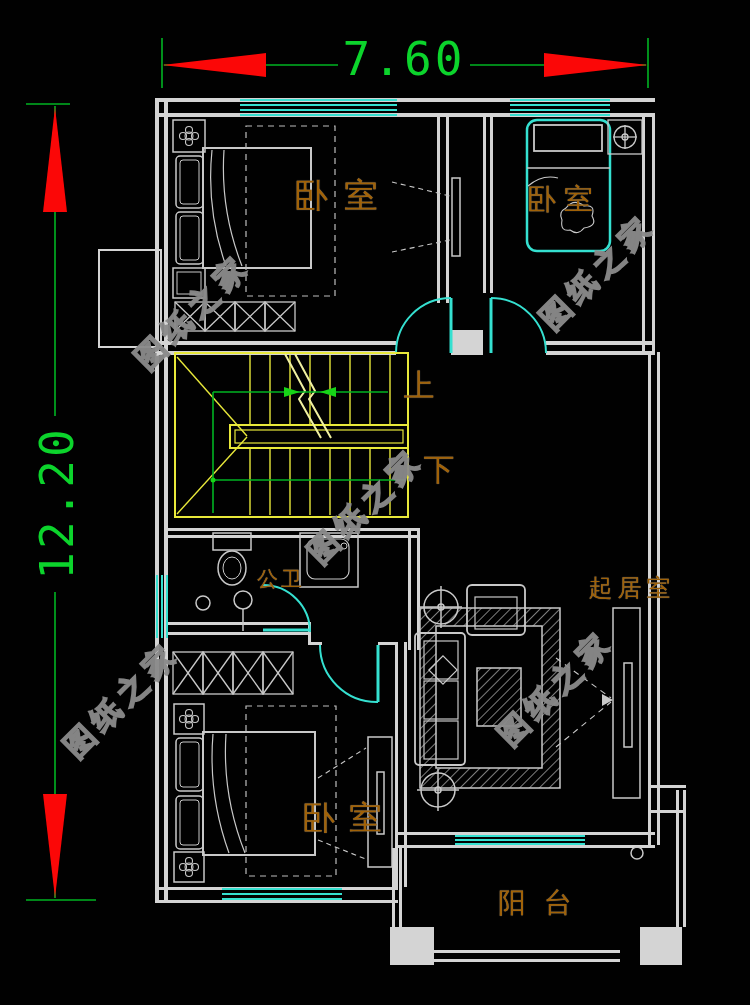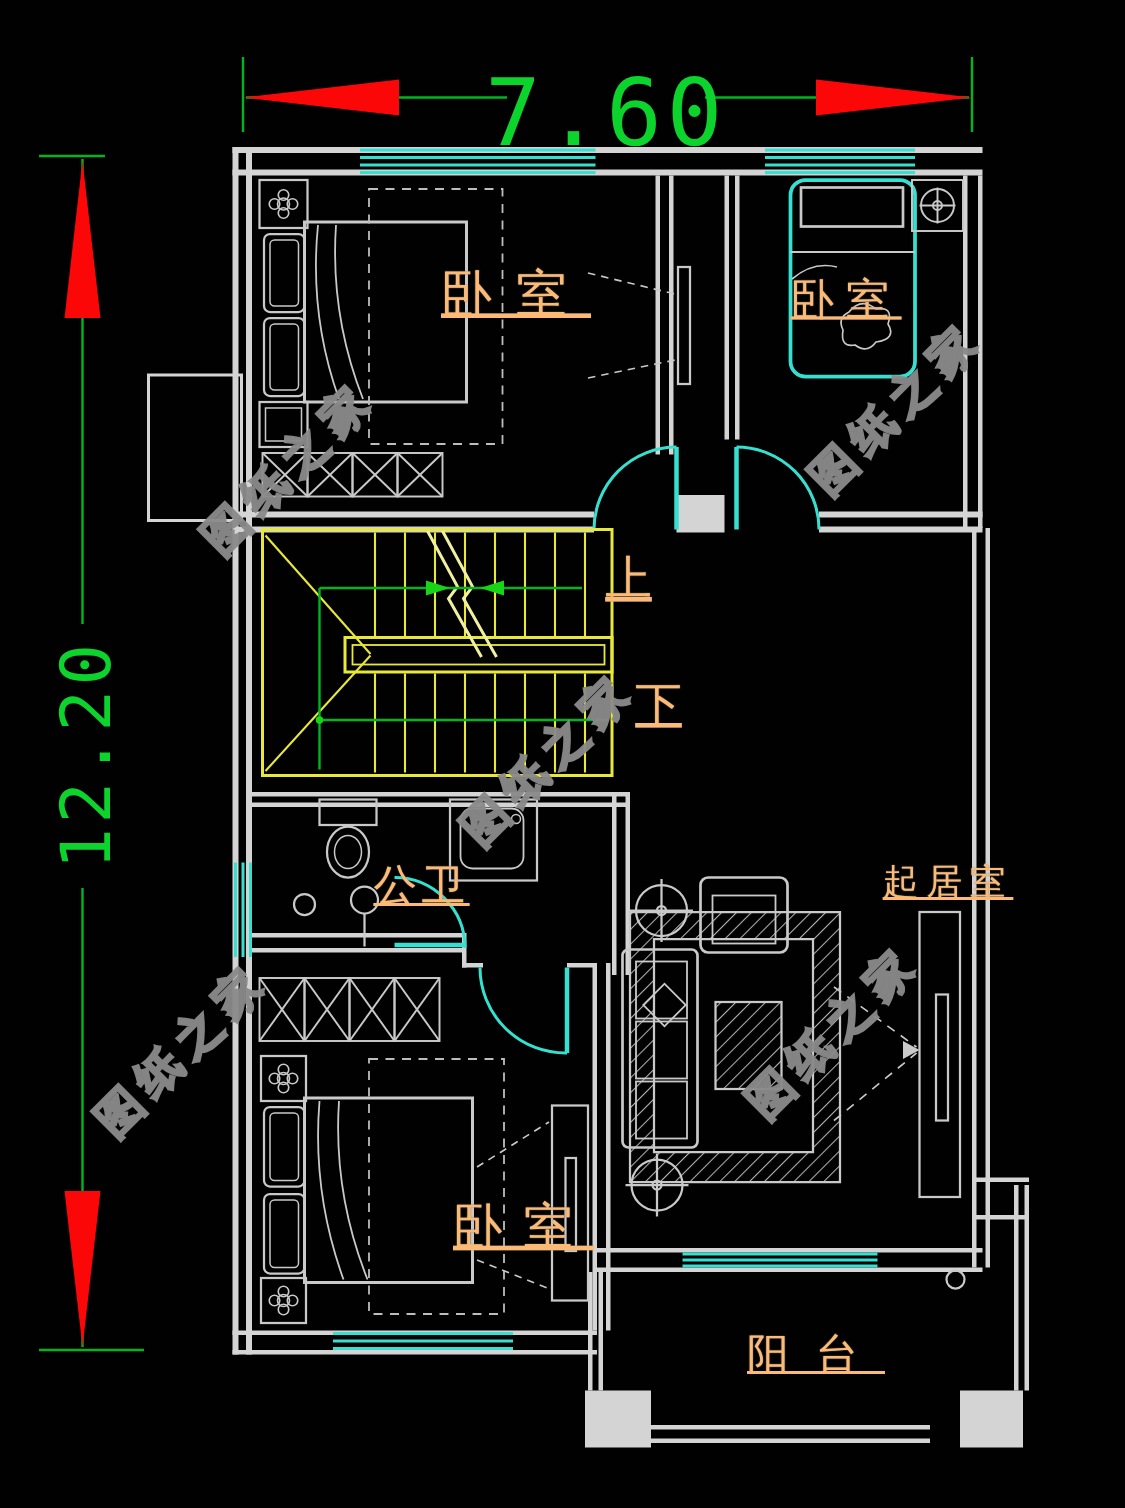--- a/index.html
+++ b/index.html
@@ -1,20 +1,20 @@
 <!DOCTYPE html>
 <html><head>
 <meta charset="utf-8">
 <style>
   html,body{margin:0;padding:0;background:#000;}
   .canvas{position:relative;width:750px;height:1005px;background:#010101;overflow:hidden;
           font-family:"DejaVu Sans",sans-serif;}
   .canvas svg{position:absolute;left:0;top:0;}
-  .label{position:absolute;color:#fdba74;white-space:nowrap;transform:translate(-50%,-50%);
-         font-weight:400;text-shadow:0 0 1px #888;text-decoration:underline;}
+  .label{position:absolute;color:#a16207;white-space:nowrap;transform:translate(-50%,-50%);
+         font-weight:400;text-shadow:0 0 1px #888;}
   .dim{position:absolute;color:#0cd42c;font-family:"DejaVu Sans Mono","Liberation Mono",monospace;
        white-space:nowrap;transform:translate(-50%,-50%);}
   .dim.vert{transform:translate(-50%,-50%) rotate(-90deg);}
   .wm{position:absolute;white-space:nowrap;font-weight:bold;font-size:30px;letter-spacing:7px;
       color:rgba(128,128,128,0.25);-webkit-text-stroke:1.8px rgba(138,138,138,0.95);
       transform:translate(-50%,-50%) rotate(-45deg);}
 </style>
 </head>
 <body>
 
@@ -324,26 +324,26 @@
         <line x1="233" y1="652" x2="263" y2="694"></line>
         <line x1="263" y1="652" x2="233" y2="694"></line>
     <rect x="263" y="652" width="30" height="42"></rect>
         <line x1="263" y1="652" x2="293" y2="694"></line>
         <line x1="293" y1="652" x2="263" y2="694"></line>
   </g>
 
   <circle cx="637" cy="853" r="6" stroke="#c9c9c9" fill="none" stroke-width="1.5"></circle>
 </svg>
 
-<div class="dim" style="left:404px;top:59px;font-size:62px;letter-spacing:3px;margin-top:16px;">7.60</div>
+<div class="dim" style="left:404px;top:59px;font-size:46px;letter-spacing:3px;">7.60</div>
 <div class="dim vert" style="left:57px;top:503px;font-size:46px;letter-spacing:3px;">12.20</div>
 
 <div class="label" style="left:344px;top:196px;font-size:34px;letter-spacing:16px;">卧室</div>
 <div class="label" style="left:564px;top:200px;font-size:29px;letter-spacing:8px;">卧室</div>
-<div class="label" style="left:281px;top:591px;font-size:29px;letter-spacing:3px;">公卫</div>
+<div class="label" style="left:281px;top:579px;font-size:21px;letter-spacing:3px;">公卫</div>
 <div class="label" style="left:632px;top:588px;font-size:24px;letter-spacing:5px;">起居室</div>
 <div class="label" style="left:349px;top:818px;font-size:33px;letter-spacing:14px;">卧室</div>
 <div class="label" style="left:544px;top:903px;font-size:28px;letter-spacing:18px;">阳台</div>
 
 <div class="label" style="left:419px;top:386px;font-size:31px;">上</div>
 <div class="label" style="left:439px;top:470px;font-size:31px;">下</div>
 
 <div class="wm" style="left:193px;top:312px;">图纸之家</div>
 <div class="wm" style="left:598px;top:272px;">图纸之家</div>
 <div class="wm" style="left:366px;top:506px;">图纸之家</div>

